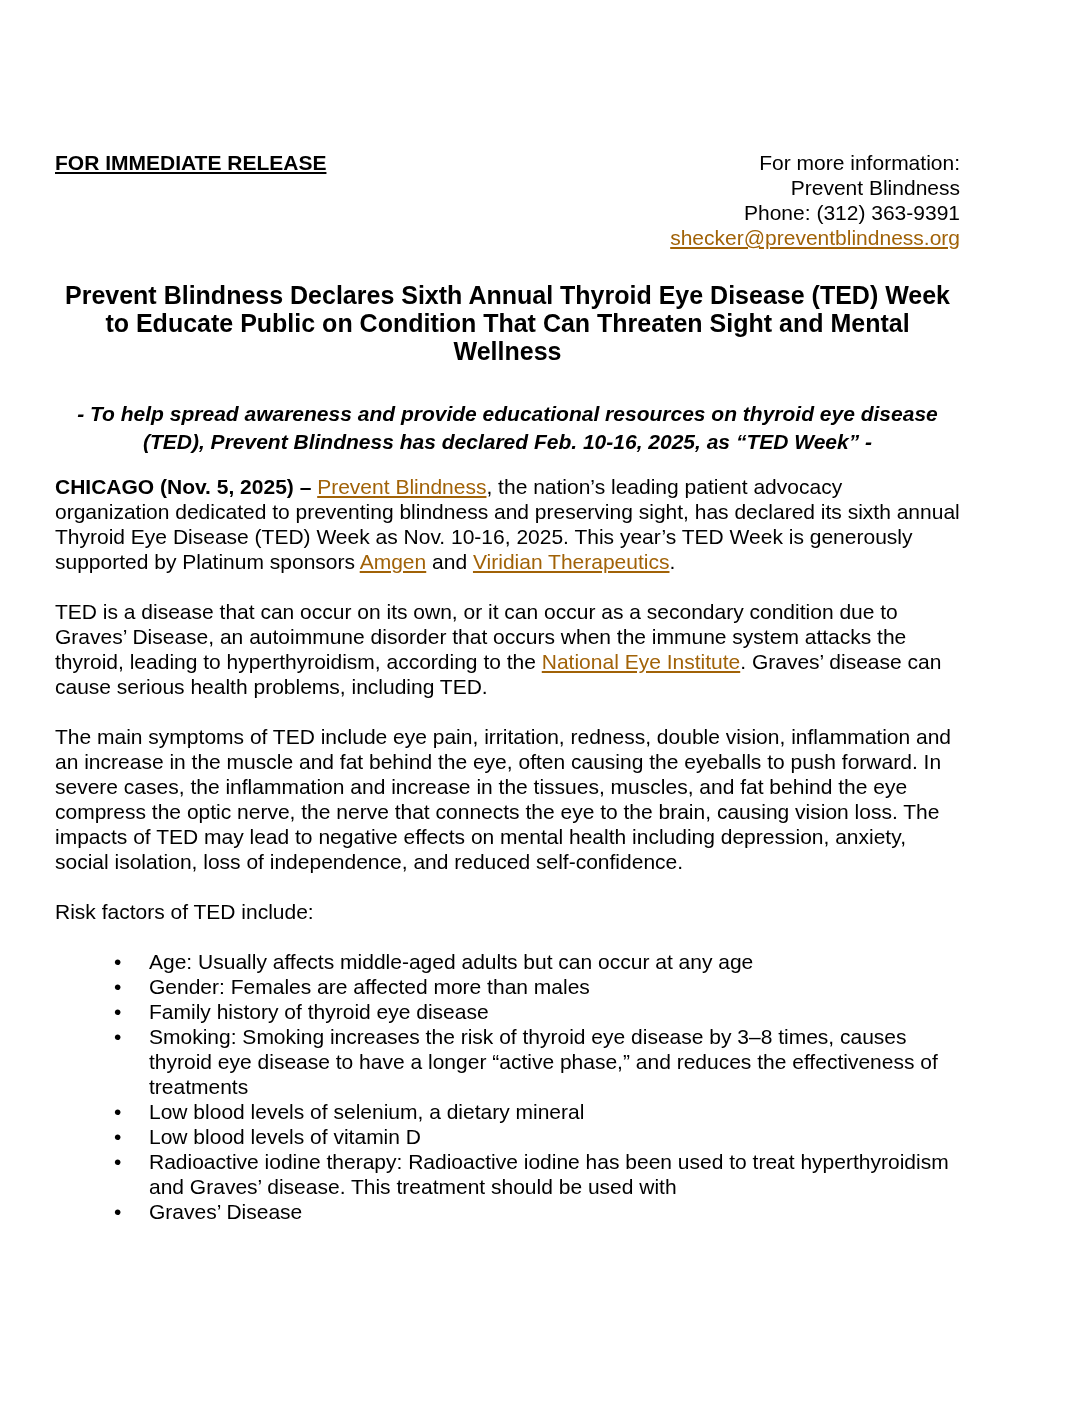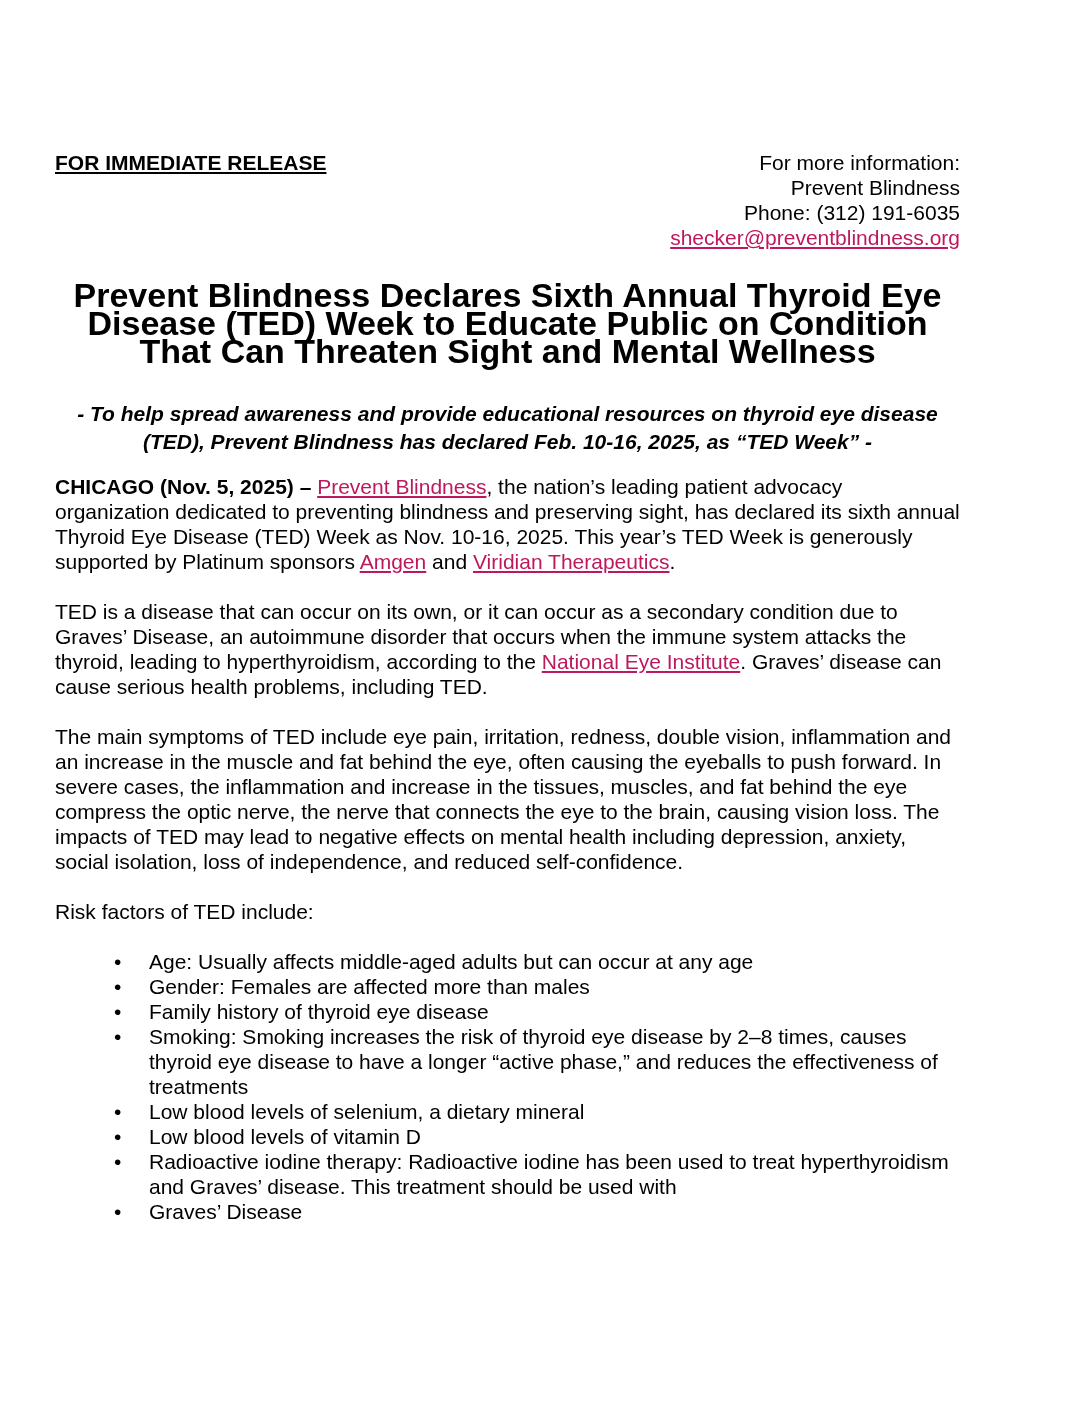--- a/index.html
+++ b/index.html
@@ -24,26 +24,26 @@
   }
   .release-label {
     font-weight: bold;
     text-decoration: underline;
     white-space: nowrap;
   }
   .contact-block { text-align: right; }
   .contact-heading { font-weight: normal; }
   .contact-line { display: block; }
   a.doc-link {
-    color: #be185d;
+    color: #a16207;
     text-decoration: underline;
     cursor: pointer;
   }
   .headline {
-    font-size: 34px;
+    font-size: 25px;
     line-height: 28px;
     font-weight: bold;
     text-align: center;
     margin: 31px 0 0 0;
   }
   .subhead {
     font-weight: bold;
     font-style: italic;
     text-align: center;
     line-height: 28px;
@@ -72,21 +72,21 @@
 </head>
 <body>
 
 <div class="page">
 
   <div class="header-row">
     <div class="release-label">FOR IMMEDIATE RELEASE</div>
     <div class="contact-block">
       <span class="contact-line contact-heading">For more information:</span>
       <span class="contact-line">Prevent Blindness</span>
-      <span class="contact-line">Phone: (312) 191-6035</span>
+      <span class="contact-line">Phone: (312) 363-9391</span>
       <span class="contact-line">
         <a class="doc-link" href="#">shecker@preventblindness.org</a>
       </span>
     </div>
   </div>
 
   <h1 class="headline">Prevent Blindness Declares Sixth Annual Thyroid Eye Disease (TED) Week to Educate Public on Condition That Can Threaten Sight and Mental Wellness</h1>
 
   <p class="subhead">- To help spread awareness and provide educational resources on thyroid eye disease (TED), Prevent Blindness has declared Feb. 10-16, 2025, as “TED Week” -</p>
 
@@ -94,20 +94,20 @@
       <p class="body-para"><span class="bold">CHICAGO (Nov. 5, 2025) – </span><a href="#" class="doc-link">Prevent Blindness</a><span>, the nation’s leading patient advocacy organization dedicated to preventing blindness and preserving sight, has declared its sixth annual Thyroid Eye Disease (TED) Week as Nov. 10-16, 2025. This year’s TED Week is generously supported by Platinum sponsors </span><a href="#" class="doc-link">Amgen</a><span> and </span><a href="#" class="doc-link">Viridian Therapeutics</a><span>.</span></p>
       <p class="body-para"><span>TED is a disease that can occur on its own, or it can occur as a secondary condition due to Graves’ Disease, an autoimmune disorder that occurs when the immune system attacks the thyroid, leading to hyperthyroidism, according to the </span><a href="#" class="doc-link">National Eye Institute</a><span>. Graves’ disease can cause serious health problems, including TED.</span></p>
       <p class="body-para"><span>The main symptoms of TED include eye pain, irritation, redness, double vision, inflammation and an increase in the muscle and fat behind the eye, often causing the eyeballs to push forward. In severe cases, the inflammation and increase in the tissues, muscles, and fat behind the eye compress the optic nerve, the nerve that connects the eye to the brain, causing vision loss. The impacts of TED may lead to negative effects on mental health including depression, anxiety, social isolation, loss of independence, and reduced self-confidence.</span></p>
       <p class="body-para"><span>Risk factors of TED include:</span></p>
     </div>
 
   <ul class="risk-list" id="risk-list">
       <li>Age: Usually affects middle-aged adults but can occur at any age</li>
       <li>Gender: Females are affected more than males</li>
       <li>Family history of thyroid eye disease</li>
-      <li>Smoking: Smoking increases the risk of thyroid eye disease by 2–8 times, causes thyroid eye disease to have a longer “active phase,” and reduces the effectiveness of treatments</li>
+      <li>Smoking: Smoking increases the risk of thyroid eye disease by 3–8 times, causes thyroid eye disease to have a longer “active phase,” and reduces the effectiveness of treatments</li>
       <li>Low blood levels of selenium, a dietary mineral</li>
       <li>Low blood levels of vitamin D</li>
       <li>Radioactive iodine therapy: Radioactive iodine has been used to treat hyperthyroidism and Graves’ disease. This treatment should be used with</li>
       <li>Graves’ Disease</li>
     </ul>
 
 </div>
 
 </body></html>

